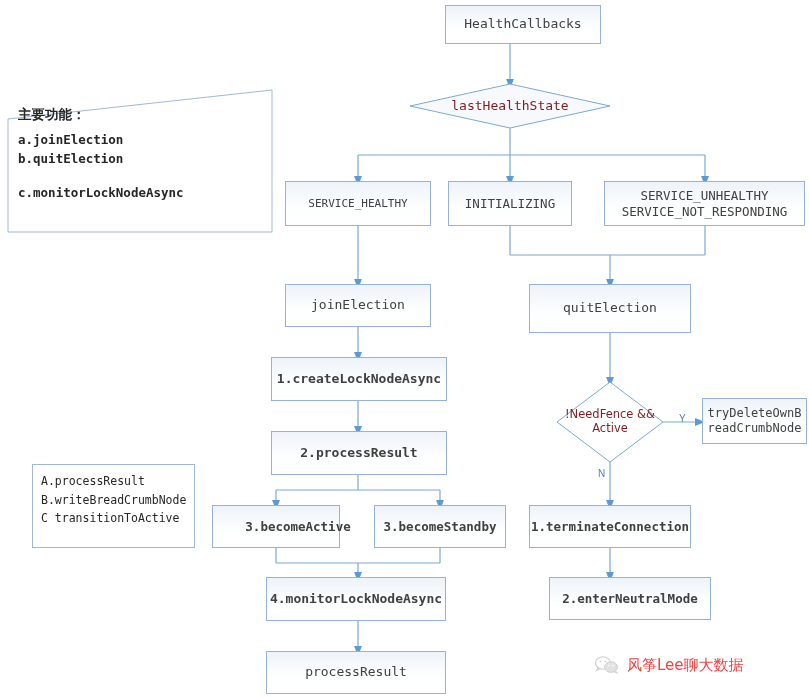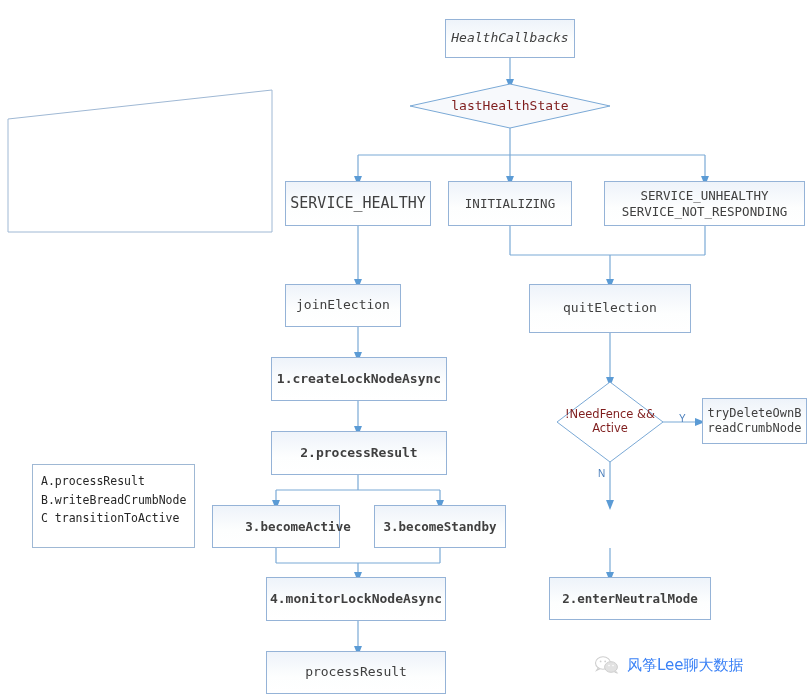--- a/index.html
+++ b/index.html
@@ -18,21 +18,21 @@
   .bold{font-weight:bold;}
   .diamond{position:absolute;}
   .diamond .dlabel{position:absolute;left:0;top:0;width:100%;height:100%;
         display:flex;align-items:center;justify-content:center;text-align:center;
         color:#7f1d1d;line-height:1.2;}
   .plainbox{position:absolute;box-sizing:border-box;border:1px solid #9fb8d4;
         background:#ffffff;color:#333333;}
   .edgelabel{position:absolute;color:#4a7ebb;font-size:10px;
         font-family:"Liberation Sans",sans-serif;}
   .wm{position:absolute;display:flex;align-items:center;gap:7px;
-      color:#3b82f6;font-family:"DejaVu Sans",sans-serif;font-size:15px;}
+      color:#ef4444;font-family:"DejaVu Sans",sans-serif;font-size:15px;}
   .wm-logo{width:26px;height:20px;position:relative;}
   .noteText{position:absolute;color:#262626;}
   .noteText div{white-space:pre;}
 </style>
 </head>
 <body>
 
 <div id="canvas">
 
   <svg class="edges" viewBox="0 0 809 698">
@@ -94,40 +94,40 @@
     <div class="dlabel mono" style="font-size:13px;">lastHealthState</div>
   </div>
 
   <div class="diamond" style="left:557px;top:382px;width:106px;height:80px;">
     <div class="dlabel" style="flex-direction:column;font-size:11.5px;font-family:'DejaVu Sans',sans-serif;">
       <span>!NeedFence &amp;&amp;</span>
       <span>Active</span>
     </div>
   </div>
 
-  <div class="node mono" style="left:445px;top:19px;width:130px;height:39px;font-size:13px;font-style:italic;">
+  <div class="node mono" style="left:445px;top:5px;width:156px;height:39px;font-size:13px;">
     <span>HealthCallbacks</span>
   </div>
 
-  <div class="node mono" style="left:285px;top:181px;width:146px;height:45px;font-size:15px;">
+  <div class="node mono" style="left:285px;top:181px;width:146px;height:45px;font-size:11px;">
     <span>SERVICE_HEALTHY</span>
   </div>
 
   <div class="node mono" style="left:448px;top:181px;width:124px;height:45px;font-size:12.5px;">
     <span>INITIALIZING</span>
   </div>
 
   <div class="node mono" style="left:604px;top:181px;width:201px;height:45px;font-size:12.5px;">
     <span>
       <span style="display:block">SERVICE_UNHEALTHY</span>
       <span style="display:block">SERVICE_NOT_RESPONDING</span>
     </span>
   </div>
 
-  <div class="node mono" style="left:285px;top:284px;width:116px;height:43px;font-size:13px;">
+  <div class="node mono" style="left:285px;top:284px;width:146px;height:43px;font-size:13px;">
     <span>joinElection</span>
   </div>
 
   <div class="node mono" style="left:529px;top:284px;width:162px;height:49px;font-size:13px;">
     <span>quitElection</span>
   </div>
 
   <div class="node mono bold" style="left:271px;top:357px;width:176px;height:44px;font-size:13px;">
     <span>1.createLockNodeAsync</span>
   </div>
@@ -152,28 +152,38 @@
     <span>processResult</span>
   </div>
 
   <div class="node mono" style="left:702px;top:398px;width:105px;height:46px;font-size:12px;">
     <span>
       <span style="display:block;text-align:left">tryDeleteOwnB</span>
       <span style="display:block;text-align:left">readCrumbNode</span>
     </span>
   </div>
 
+  <div class="node mono bold" style="left:529px;top:505px;width:162px;height:43px;font-size:12.5px;">
+    <span>1.terminateConnection</span>
+  </div>
 
   <div class="node mono bold" style="left:529px;top:577px;width:162px;height:43px;font-size:12.5px;margin-left:20px;">
     <span>2.enterNeutralMode</span>
   </div>
 
   <div class="edgelabel" style="left:679px;top:413px;">Y</div>
   <div class="edgelabel" style="left:598px;top:468px;">N</div>
 
+  <div class="noteText" style="left:18px;top:106px;width:246px;">
+    <div style="font-family:'DejaVu Sans',sans-serif;font-size:13.5px;font-weight:bold;margin-bottom:6px;">主要功能：</div>
+    <div class="mono bold" style="font-size:12.5px;line-height:1.55;">a.joinElection</div>
+    <div class="mono bold" style="font-size:12.5px;line-height:1.55;">b.quitElection</div>
+    <div style="height:14px;"></div>
+    <div class="mono bold" style="font-size:12.5px;line-height:1.55;">c.monitorLockNodeAsync</div>
+  </div>
 
   <div class="plainbox" style="left:32px;top:464px;width:163px;height:84px;"></div>
   <div class="noteText mono" style="left:41px;top:472px;width:150px;font-size:11.5px;line-height:1.62;">
     <div>A.processResult</div>
     <div>B.writeBreadCrumbNode</div>
     <div>C transitionToActive</div>
   </div>
 
   <div class="wm" style="left:594px;top:655px;">
     <span class="wm-logo">

